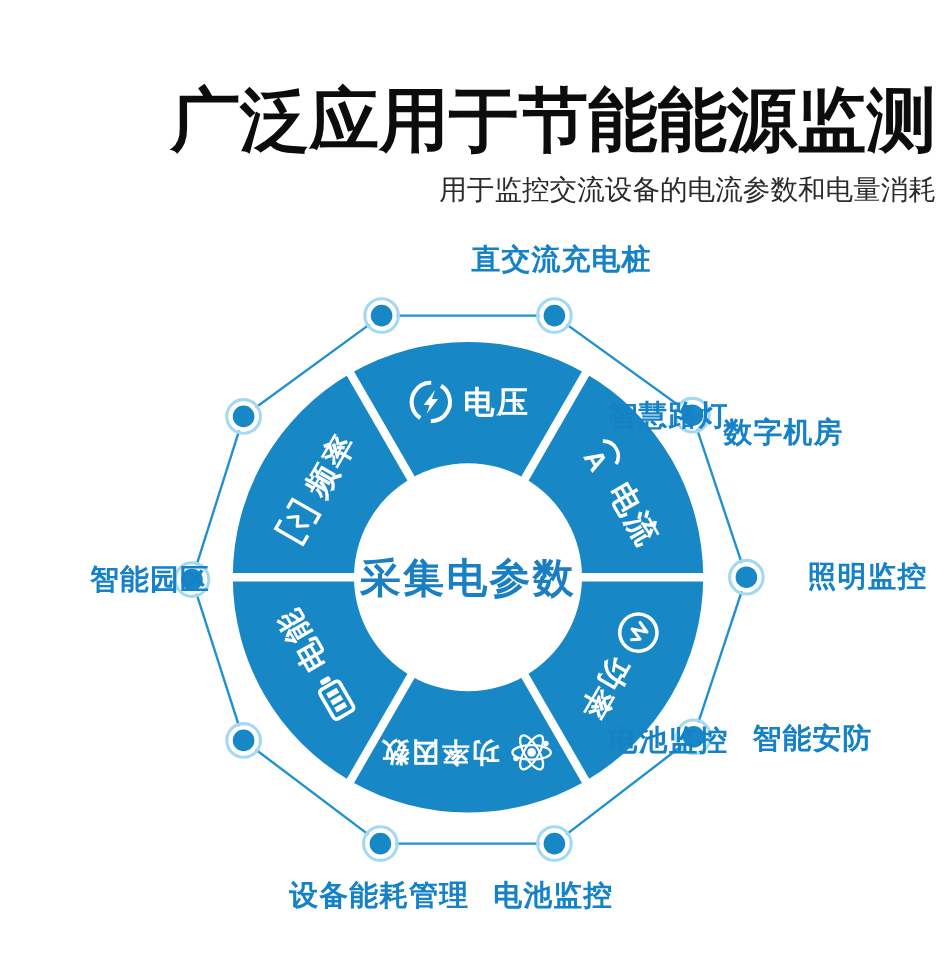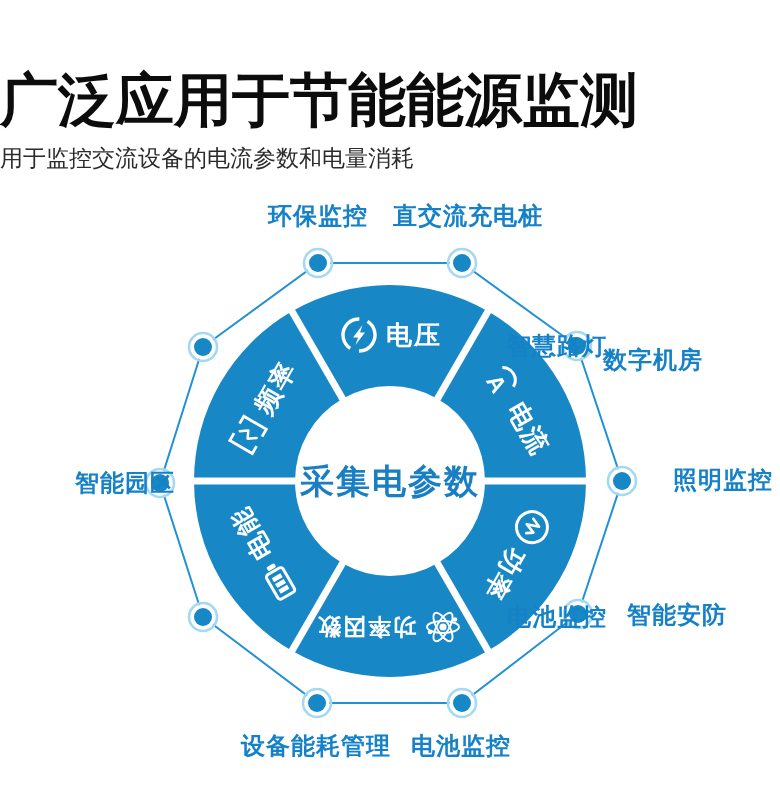--- a/index.html
+++ b/index.html
@@ -1,20 +1,20 @@
 <!DOCTYPE html>
 <html><head>
 <meta charset="utf-8">
 <style>
   html,body{margin:0;padding:0;background:#ffffff;}
   .page{position:relative;width:780px;height:798px;background:#ffffff;overflow:hidden;
         font-family:"Liberation Sans","DejaVu Sans",sans-serif;}
-  .title{position:absolute;left:0;top:62px;width:780px;text-align:left;
+  .title{position:absolute;left:0;top:62px;width:780px;text-align:right;
          font-size:58px;font-weight:900;color:#0c0c0c;letter-spacing:0px;white-space:nowrap;}
-  .subtitle{position:absolute;left:0;top:143px;width:780px;text-align:left;
+  .subtitle{position:absolute;left:0;top:143px;width:780px;text-align:right;
             font-size:23px;font-weight:500;color:#2b2b2b;white-space:nowrap;}
   .diagram-svg{position:absolute;left:0;top:0;width:780px;height:798px;}
   .center-label{position:absolute;left:390px;top:482px;transform:translate(-50%,-50%);
                 font-size:34px;font-weight:bold;color:#1a7fc2;letter-spacing:2px;white-space:nowrap;font-family:Liberation Serif, serif;}
   .app-label{position:absolute;font-size:24px;font-weight:bold;color:#1581c6;
              letter-spacing:1px;white-space:nowrap;}
   .pos-0{left:318px;top:216px;transform:translate(-50%,-50%);}
   .pos-1{left:468px;top:216px;transform:translate(-50%,-50%);}
   .pos-2{left:607px;top:346px;transform:translate(-100%,-50%);}
   .pos-3{left:603px;top:348px;transform:translate(0,-50%);margin-top:12px;}
@@ -143,21 +143,20 @@
           <path d="M -5.5,-13 L -14,-13 L -14,13 L -5.5,13" fill="none" stroke="#fff" stroke-width="2.8"></path>
           <path d="M 5.5,-13 L 14,-13 L 14,13 L 5.5,13" fill="none" stroke="#fff" stroke-width="2.8"></path>
           <path d="M -1,-9 L 4,-2 L -3.5,1.5 L 1.5,9" fill="none" stroke="#fff" stroke-width="2.5" stroke-linejoin="round" stroke-linecap="round"></path>
         </g>
       <text x="-4.00" y="0" font-family="&quot;Liberation Sans&quot;,&quot;DejaVu Sans&quot;,sans-serif" font-size="26" font-weight="bold" fill="#ffffff" letter-spacing="2" dominant-baseline="central">频率</text>
       </g>
     </svg>
 
   <div class="center-label">采集电参数</div>
 
-  <div class="app-label pos-0">环保监控</div>
   <div class="app-label pos-2">智慧路灯</div>
   <div class="app-label pos-1">直交流充电桩</div>
   <div class="app-label pos-3">数字机房</div>
   <div class="app-label pos-4">智能园区</div>
   <div class="app-label pos-5">照明监控</div>
   <div class="app-label pos-6">电池监控</div>
   <div class="app-label pos-7">智能安防</div>
   <div class="app-label pos-9">电池监控</div>
   <div class="app-label pos-8">设备能耗管理</div>
 </div>

